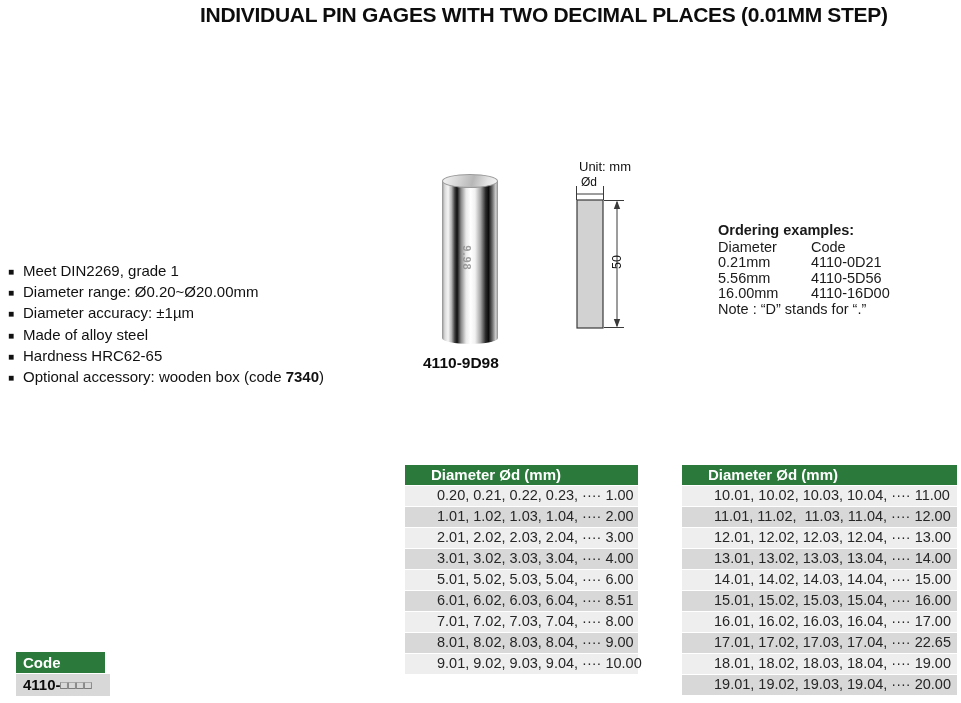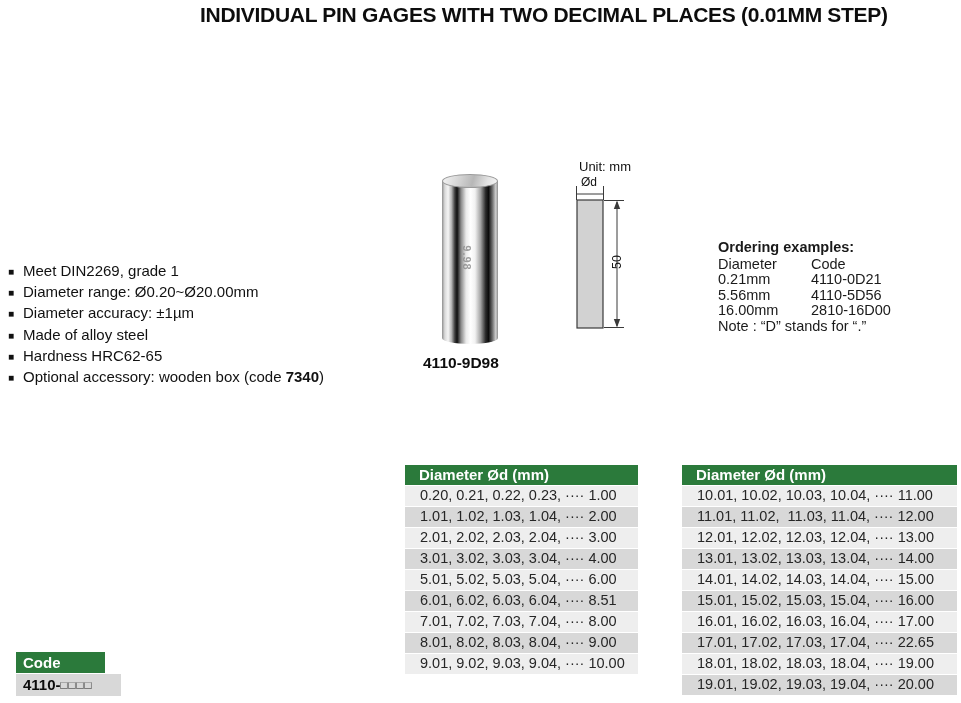--- a/index.html
+++ b/index.html
@@ -47,45 +47,45 @@
   
   .drawing { position:absolute; left:563px; top:155px; width:105px; height:190px; }
   .drawing svg { position:absolute; left:0; top:0; }
   .unit-label { position:absolute; left:16px; top:4px; font-size:13px; color:#111; }
   .od-label { position:absolute; left:18px; top:20px; font-size:12px; color:#111; }
   .len-label { position:absolute; left:40px; top:100px; width:28px; text-align:center;
     transform:rotate(-90deg); font-size:12.5px; color:#111; }
 
   
   .ordering { position:absolute; left:718px; top:223px; width:210px; font-size:14.5px; line-height:15.6px; }
-  .ord-head { font-weight:bold; margin-bottom:1px;margin-top:17px; }
+  .ord-head { font-weight:bold; margin-bottom:1px; }
   .ord-grid { display:grid; grid-template-columns:93px auto; }
   .ord-grid span { white-space:pre; }
   .ord-note { margin-top:0; }
 
   
   .dtable { position:absolute; top:465px; }
   .t-left  { left:405px; width:233px; }
   .t-right { left:682px; width:275px; }
   .dt-head {
     height:20px; line-height:20px; background:var(--green); color:#ffffff;
-    font-weight:bold; font-size:15px; padding-left:14px;
+    font-weight:bold; font-size:15px; padding-left:26px;
   }
   .dt-row {
-    height:19.8px; line-height:19.8px; margin-top:1.2px; padding-left:15px;
+    height:19.8px; line-height:19.8px; margin-top:1.2px; padding-left:32px;
     font-size:14.5px; color:#262626; white-space:pre;
   }
   .dt-row:nth-of-type(odd) { background:#d8d8d8; }
   .dt-row:nth-of-type(even) { background:#eeeeee; }
 
   
   .codebox { position:absolute; left:16px; top:652px; }
   .cb-head { width:89px; height:21px; line-height:21px; background:var(--green);
     color:#ffffff; font-weight:bold; font-size:15px; padding-left:7px; }
-  .cb-val { width:105px; height:22px; line-height:21px; background:#d8d8d8;
+  .cb-val { width:94px; height:22px; line-height:21px; background:#d8d8d8;
     margin-top:1px; padding-left:7px; font-size:15px; color:#0d0d0d; }
   .cb-val b { font-weight:bold; }
   .cb-val .sq { font-weight:normal; font-size:11.5px; letter-spacing:1px; color:#222;
     position:relative; top:-1px; }
 
   :root { --green:#2b7a3b; }
 </style>
 </head>
 <body>
 
@@ -151,21 +151,21 @@
   <div class="ordering">
     <div class="ord-head">Ordering examples:</div>
     <div class="ord-grid">
       <span>Diameter</span>
       <span>Code</span>
       <span>0.21mm</span>
       <span>4110-0D21</span>
       <span>5.56mm</span>
       <span>4110-5D56</span>
       <span>16.00mm</span>
-      <span>2810-16D00</span>
+      <span>4110-16D00</span>
     </div>
     <div class="ord-note">Note : “D”  stands for “.”</div>
   </div>
 
   <div class="dtable t-left">
     <div class="dt-head">Diameter Ød (mm)</div>
     <div class="dt-row">0.20, 0.21, 0.22, 0.23, ···· 1.00</div>
     <div class="dt-row">1.01, 1.02, 1.03, 1.04, ···· 2.00</div>
     <div class="dt-row">2.01, 2.02, 2.03, 2.04, ···· 3.00</div>
     <div class="dt-row">3.01, 3.02, 3.03, 3.04, ···· 4.00</div>

